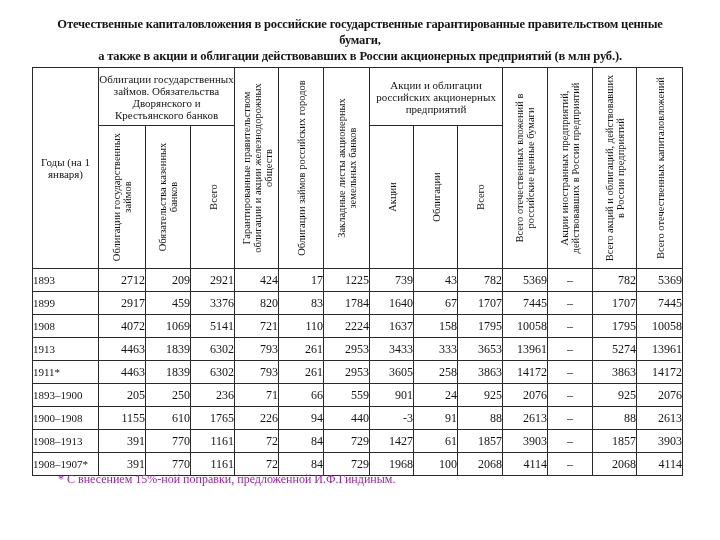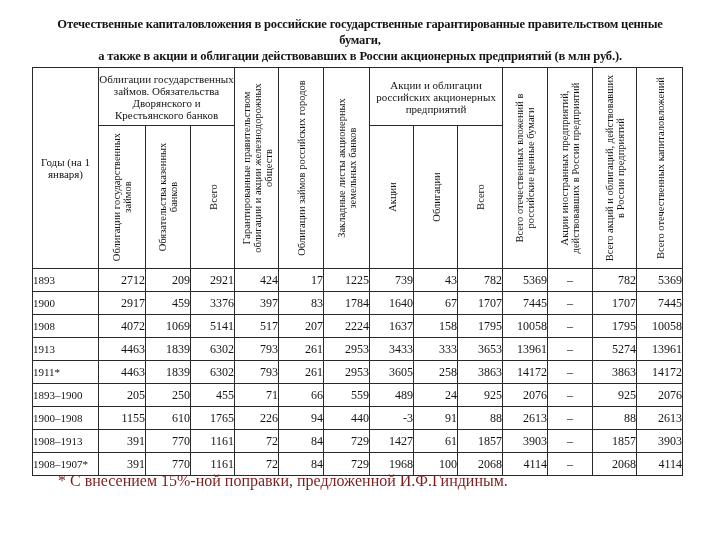--- a/index.html
+++ b/index.html
@@ -92,22 +92,22 @@
       padding-left: 3px;
       height: 22px;
       font-size: 11px;
     }
     td.dash { text-align: center; }
     .footnote {
       position: absolute;
       left: 58px;
       top: 472px;
       font-family: "Liberation Serif", serif;
-      font-size: 16px;
-      color: #7f1d1d;
+      font-size: 12px;
+      color: #a21caf;
     }
   </style>
 </head>
 <body>
 
 <div class="title">
   <div>Отечественные капиталовложения в российские государственные гарантированные правительством ценные бумаги,</div>
   <div>а также в акции и облигации действовавших в России акционерных предприятий (в млн руб.).</div>
 </div>
 
@@ -193,42 +193,42 @@
         <td class="num">1225</td>
         <td class="num">739</td>
         <td class="num">43</td>
         <td class="num">782</td>
         <td class="num">5369</td>
         <td class="num dash">–</td>
         <td class="num">782</td>
         <td class="num">5369</td>
       </tr>
       <tr>
-        <td class="year">1900</td>
+        <td class="year">1899</td>
         <td class="num">2917</td>
         <td class="num">459</td>
         <td class="num">3376</td>
-        <td class="num">397</td>
+        <td class="num">820</td>
         <td class="num">83</td>
         <td class="num">1784</td>
         <td class="num">1640</td>
         <td class="num">67</td>
         <td class="num">1707</td>
         <td class="num">7445</td>
         <td class="num dash">–</td>
         <td class="num">1707</td>
         <td class="num">7445</td>
       </tr>
       <tr>
         <td class="year">1908</td>
         <td class="num">4072</td>
         <td class="num">1069</td>
         <td class="num">5141</td>
-        <td class="num">517</td>
-        <td class="num">207</td>
+        <td class="num">721</td>
+        <td class="num">110</td>
         <td class="num">2224</td>
         <td class="num">1637</td>
         <td class="num">158</td>
         <td class="num">1795</td>
         <td class="num">10058</td>
         <td class="num dash">–</td>
         <td class="num">1795</td>
         <td class="num">10058</td>
       </tr>
       <tr>
@@ -260,25 +260,25 @@
         <td class="num">3863</td>
         <td class="num">14172</td>
         <td class="num dash">–</td>
         <td class="num">3863</td>
         <td class="num">14172</td>
       </tr>
       <tr>
         <td class="year">1893–1900</td>
         <td class="num">205</td>
         <td class="num">250</td>
-        <td class="num">455</td>
+        <td class="num">236</td>
         <td class="num">71</td>
         <td class="num">66</td>
         <td class="num">559</td>
-        <td class="num">489</td>
+        <td class="num">901</td>
         <td class="num">24</td>
         <td class="num">925</td>
         <td class="num">2076</td>
         <td class="num dash">–</td>
         <td class="num">925</td>
         <td class="num">2076</td>
       </tr>
       <tr>
         <td class="year">1900–1908</td>
         <td class="num">1155</td>

